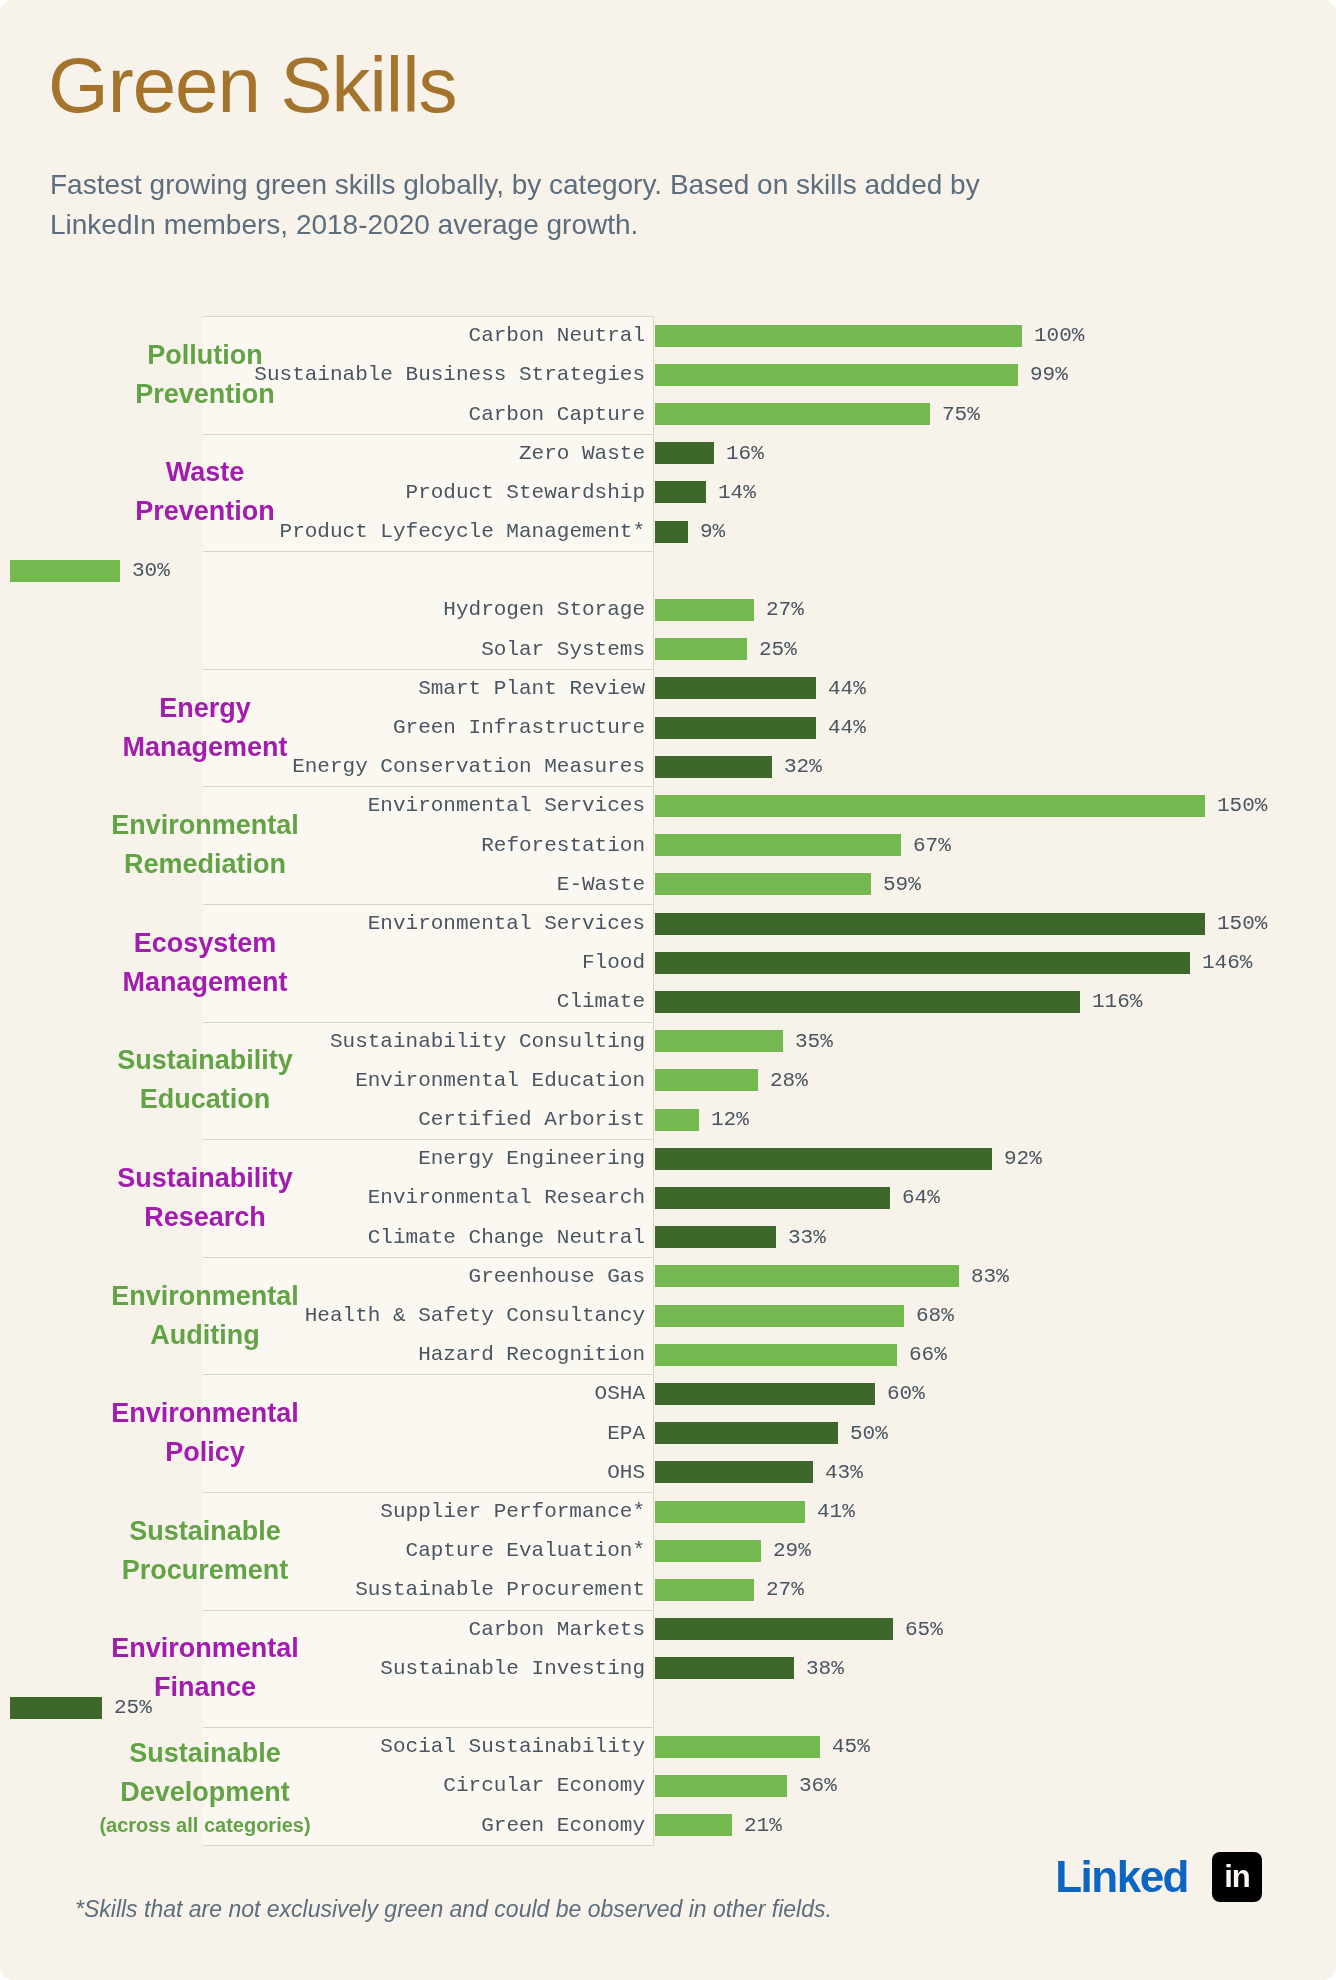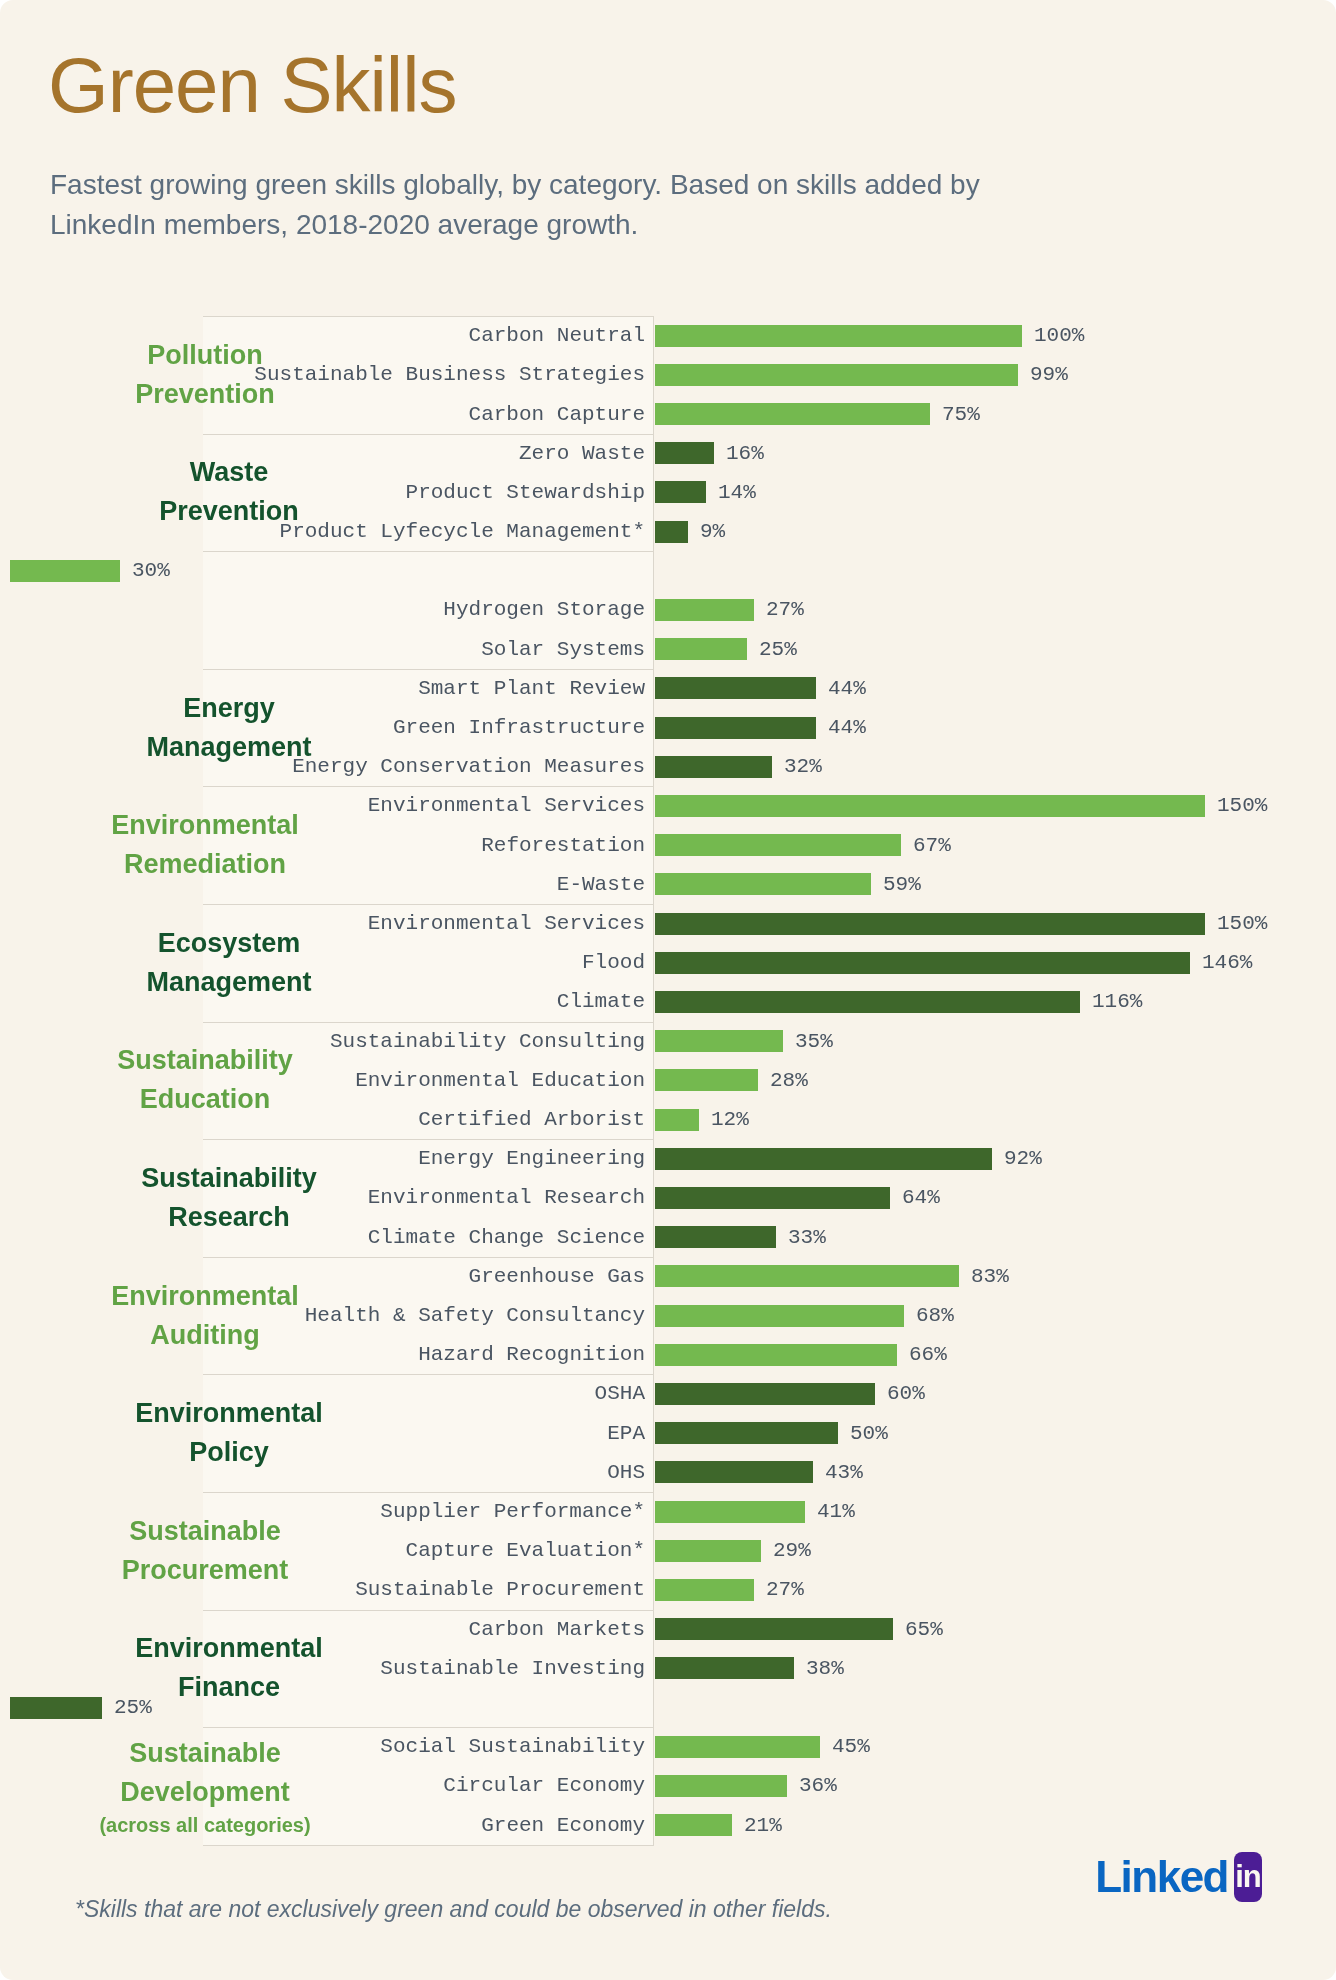--- a/index.html
+++ b/index.html
@@ -34,21 +34,21 @@
     background:#DBD6CC;
   }
   .cat{
     position:absolute;left:0;top:50%;width:410px;
     transform:translateY(-50%);
     text-align:center;font-size:27px;font-weight:600;line-height:39px;
     white-space:pre-line;
   }
   .cat-sub{font-size:20px;line-height:26px;font-weight:600;}
   .cat-light{color:#61A345;}
-  .cat-dark{color:#14532d;padding-left:24px;}
+  .cat-dark{color:#a21caf;}
   .rows{position:absolute;left:0;top:0;width:100%;height:100%;
     display:flex;flex-direction:column;justify-content:space-between;font-family:Liberation Mono, monospace;}
   .row{height:39.2px;display:flex;align-items:center;}
   .skill{
     width:645px;text-align:right;
     font-size:21px;color:#4A5562;white-space:nowrap;
   }
   .bar{height:22px;margin-left:10px;flex:0 0 auto;}
   .bar-light{background:#74B94F;}
   .bar-dark{background:#3E672B;}
@@ -58,22 +58,22 @@
     font-size:23px;font-style:italic;color:#5C6D7E;
   }
   .brand{
     position:absolute;right:74px;top:1852px;
     display:flex;align-items:center;
   }
   .brand-word{
     font-size:44px;font-weight:700;color:#0A66C2;letter-spacing:-1.5px;
   }
   .brand-badge{
-    width:28px;height:50px;margin-left:6px;
-    background:#4c1d95;border-radius:8px;
+    width:50px;height:50px;margin-left:24px;
+    background:#000000;border-radius:8px;
     display:flex;align-items:center;justify-content:center;
   }
   .brand-badge span{
     color:#FBF8F1;font-size:31px;font-weight:700;letter-spacing:-1px;
   }
 </style>
 </head>
 <body>
 
 <div class="page">
@@ -244,21 +244,21 @@
               <div class="skill">Energy Engineering</div>
               <div class="bar bar-dark" style="width: 337px;"></div>
               <div class="pct">92%</div>
             </div>
             <div class="row">
               <div class="skill">Environmental Research</div>
               <div class="bar bar-dark" style="width: 235px;"></div>
               <div class="pct">64%</div>
             </div>
             <div class="row">
-              <div class="skill">Climate Change Science</div>
+              <div class="skill">Climate Change Neutral</div>
               <div class="bar bar-dark" style="width: 121px;"></div>
               <div class="pct">33%</div>
             </div>
           </div>
         </div>
         <div class="block">
           <div class="block-line"></div>
           <div class="cat cat-light">Environmental
 Auditing</div>
           <div class="rows">

